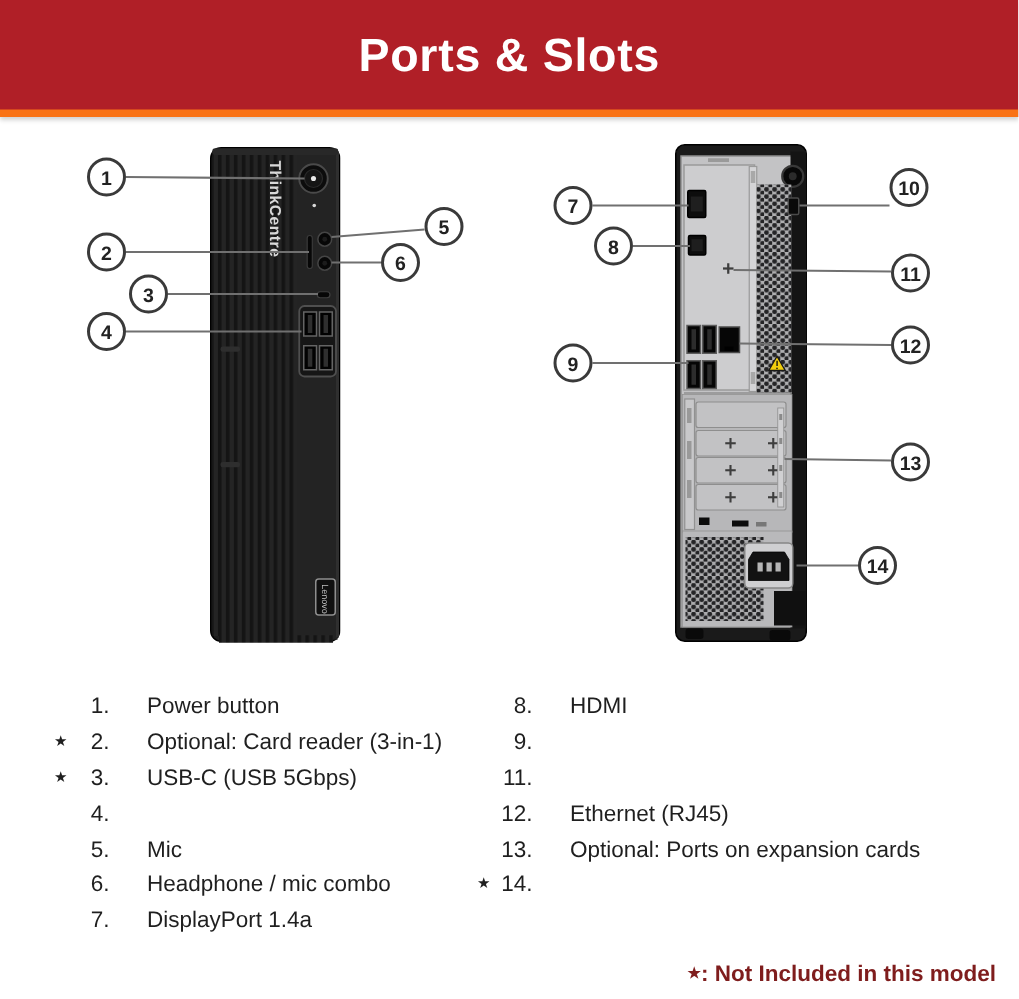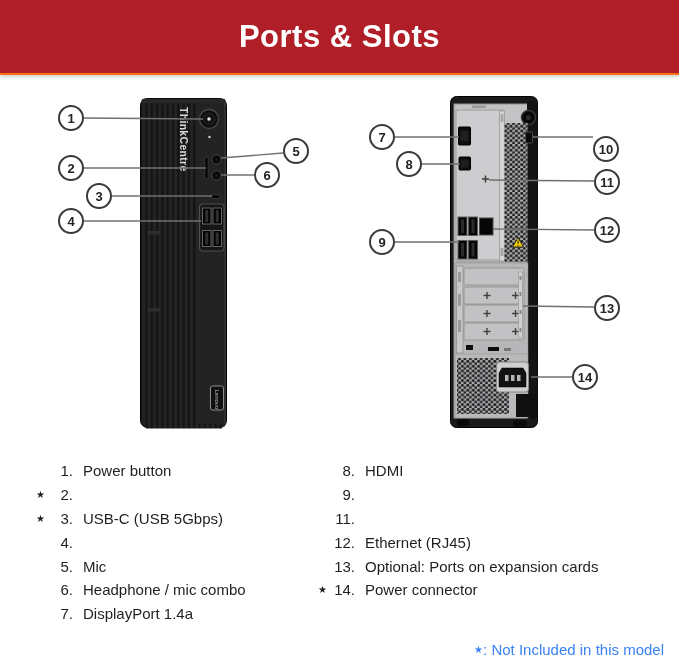--- a/index.html
+++ b/index.html
@@ -1,38 +1,38 @@
 <!DOCTYPE html>
 <html><head>
 <meta charset="utf-8">
 <style>
   html,body{margin:0;padding:0;background:#ffffff;}
   #page{position:relative;width:679px;height:666px;background:#ffffff;overflow:hidden;
         font-family:"Liberation Sans",sans-serif;}
   
   #banner{position:absolute;left:0;top:0;width:679px;height:73px;background:#B01F27;
-          border-bottom:2px solid #f97316;box-shadow:0 2px 3px rgba(0,0,0,.18);
+          border-bottom:5px solid #f97316;box-shadow:0 2px 3px rgba(0,0,0,.18);
           display:flex;align-items:center;justify-content:center;}
   #banner .title{color:#ffffff;font-size:31px;font-weight:bold;letter-spacing:.5px;}
   
   .fig{position:absolute;}
   #leader-lines{position:absolute;left:0;top:0;width:679px;height:666px;pointer-events:none;}
   
   .callout{position:absolute;width:26px;height:26px;border:2px solid #3A3A3A;border-radius:50%;
            background:#ffffff;box-sizing:border-box;display:flex;align-items:center;justify-content:center;
            font-size:13px;font-weight:bold;color:#222;z-index:5;}
   
   .legend-col{position:absolute;top:462px;}
   #legend-left{left:30px;width:300px;}
   #legend-right{left:312px;width:360px;}
   .lrow{display:flex;align-items:baseline;height:23.9px;font-size:15px;color:#1f1f1f;}
   .lrow .star{width:15px;text-align:right;font-size:10px;color:#1f1f1f;transform:translateY(-2px);}
   .lrow .num{width:26px;text-align:right;margin-left:2px;}
-  .lrow .txt{margin-left:10px;white-space:nowrap;}
-  #footnote{position:absolute;right:15px;top:641px;font-size:15px;font-weight:normal;color:#3b82f6;}
+  .lrow .txt{margin-left:25px;white-space:nowrap;}
+  #footnote{position:absolute;right:15px;top:641px;font-size:15px;font-weight:bold;color:#7f1d1d;}
   #footnote .star{font-size:10px;transform:translateY(-2px);display:inline-block;}
 </style>
 </head>
 <body>
 
 <div id="page">
 
   <div id="banner">
     <span class="title">Ports &amp; Slots</span>
   </div>
@@ -258,21 +258,21 @@
     </div>
   <div class="callout" style="left:369px;top:124px">
       <span>7</span>
     </div>
   <div class="callout" style="left:396px;top:151px">
       <span>8</span>
     </div>
   <div class="callout" style="left:369px;top:229px">
       <span>9</span>
     </div>
-  <div class="callout" style="left:593px;top:136px">
+  <div class="callout" style="left:593px;top:112px">
       <span>10</span>
     </div>
   <div class="callout" style="left:594px;top:169px">
       <span>11</span>
     </div>
   <div class="callout" style="left:594px;top:217px">
       <span>12</span>
     </div>
   <div class="callout" style="left:594px;top:295px">
       <span>13</span>
@@ -283,20 +283,21 @@
 
   <div id="legend-left" class="legend-col">
     <div class="lrow">
         <span class="star"></span>
         <span class="num">1.</span>
         <span class="txt">Power button</span>
       </div>
     <div class="lrow">
         <span class="star">★</span>
         <span class="num">2.</span>
+        <span class="txt">Optional: Card reader (3-in-1)</span>
       </div>
     <div class="lrow">
         <span class="star">★</span>
         <span class="num">3.</span>
         <span class="txt">USB-C (USB 5Gbps)</span>
       </div>
     <div class="lrow">
         <span class="star"></span>
         <span class="num">4.</span>
       </div>
@@ -337,21 +338,20 @@
         <span class="txt">Ethernet (RJ45)</span>
       </div>
     <div class="lrow">
         <span class="star"></span>
         <span class="num">13.</span>
         <span class="txt">Optional: Ports on expansion cards</span>
       </div>
     <div class="lrow">
         <span class="star">★</span>
         <span class="num">14.</span>
-        <span class="txt">Power connector</span>
       </div>
   </div>
 
   <div id="footnote">
     <span class="star">★</span><span>: Not Included in this model</span>
   </div>
 
 </div>
 
 </body></html>

